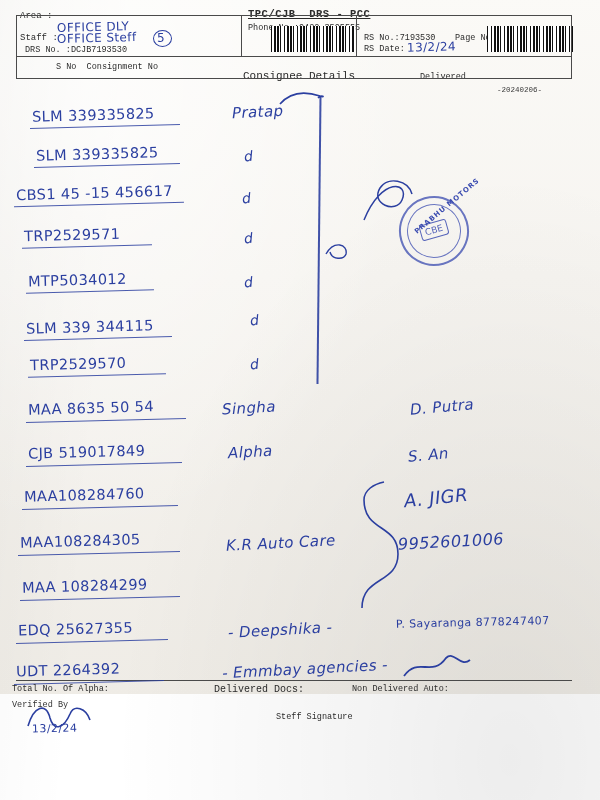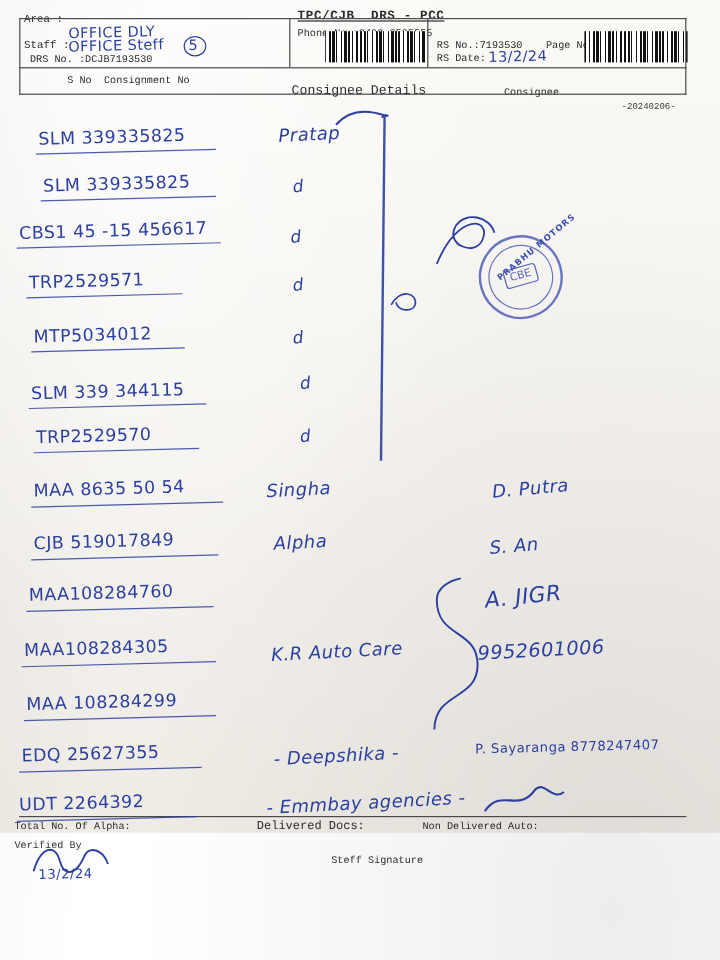--- a/index.html
+++ b/index.html
@@ -65,21 +65,21 @@
   .hdr-rsno  { left: 364px; top: 33px; font-size: 8.5px; }
   .hdr-pageno{ left: 455px; top: 33px; font-size: 8.5px; }
   .hdr-rsdate{ left: 364px; top: 44px; font-size: 8.5px; }
 
   .lbl-area   { left: 20px; top: 11px; font-size: 9px; }
   .lbl-staff  { left: 20px; top: 33px; font-size: 9px; }
   .lbl-drsno  { left: 25px; top: 45px; font-size: 8.5px; }
   .lbl-sno    { left: 20px; top: 62px; font-size: 8.5px; margin-left: 36px; }
   .lbl-consd  { left: 243px; top: 70px; font-size: 11px; }
   .lbl-sign   { left: 420px; top: 72px; font-size: 8.5px; }
-  .lbl-date2  { left: 518px; top: 86px; font-size: 7.5px; color:#3a3a3a; }
+  .lbl-date2  { left: 497px; top: 86px; font-size: 7.5px; color:#3a3a3a; }
 
   .ft-total   { left: 12px; top: 684px; font-size: 8.5px; }
   .ft-verif   { left: 12px; top: 700px; font-size: 8.5px; color:#333; }
   .ft-deliv   { left: 214px; top: 684px; font-size: 10px; }
   .ft-nondeliv{ left: 352px; top: 684px; font-size: 8.5px; }
   .ft-staffsig{ left: 276px; top: 712px; font-size: 8.5px; }
 
   
   .rule {
     position: absolute;
@@ -220,21 +220,21 @@
 
   <div class="hdr lbl-area">Area :</div>
   <div class="hw hdrhand" style="left:57px; top:20px;">OFFICE DLY</div>
   <div class="hdr lbl-staff">Staff :</div>
   <div class="hw hdrhand" style="left:57px; top:31px;">OFFICE Steff</div>
   <div class="circle-5"></div>
   <div class="hw" style="left:157px; top:31px; font-size:12px;">5</div>
   <div class="hdr lbl-drsno">DRS No. :DCJB7193530</div>
   <div class="hdr lbl-sno">S No  Consignment No</div>
   <div class="hdr lbl-consd">Consignee Details</div>
-  <div class="hdr lbl-sign">Consignee</div>
+  <div class="hdr lbl-sign">Delivered</div>
   <div class="hdr lbl-date2">-20240206-</div>
 
   <div class="barcode" id="barcode1"></div>
   <div class="barcode" id="barcode2"></div>
 
   <div class="rule" style="left:16px; top:15px; width:556px;"></div>
   <div class="rule" style="left:16px; top:56px; width:556px;"></div>
   <div class="rule" style="left:16px; top:78px; width:556px;"></div>
   <div class="rule" style="left:16px; top:680px; width:556px;"></div>
   <div class="rule" style="left:16px; top:15px; width:1px; height:64px;"></div>

